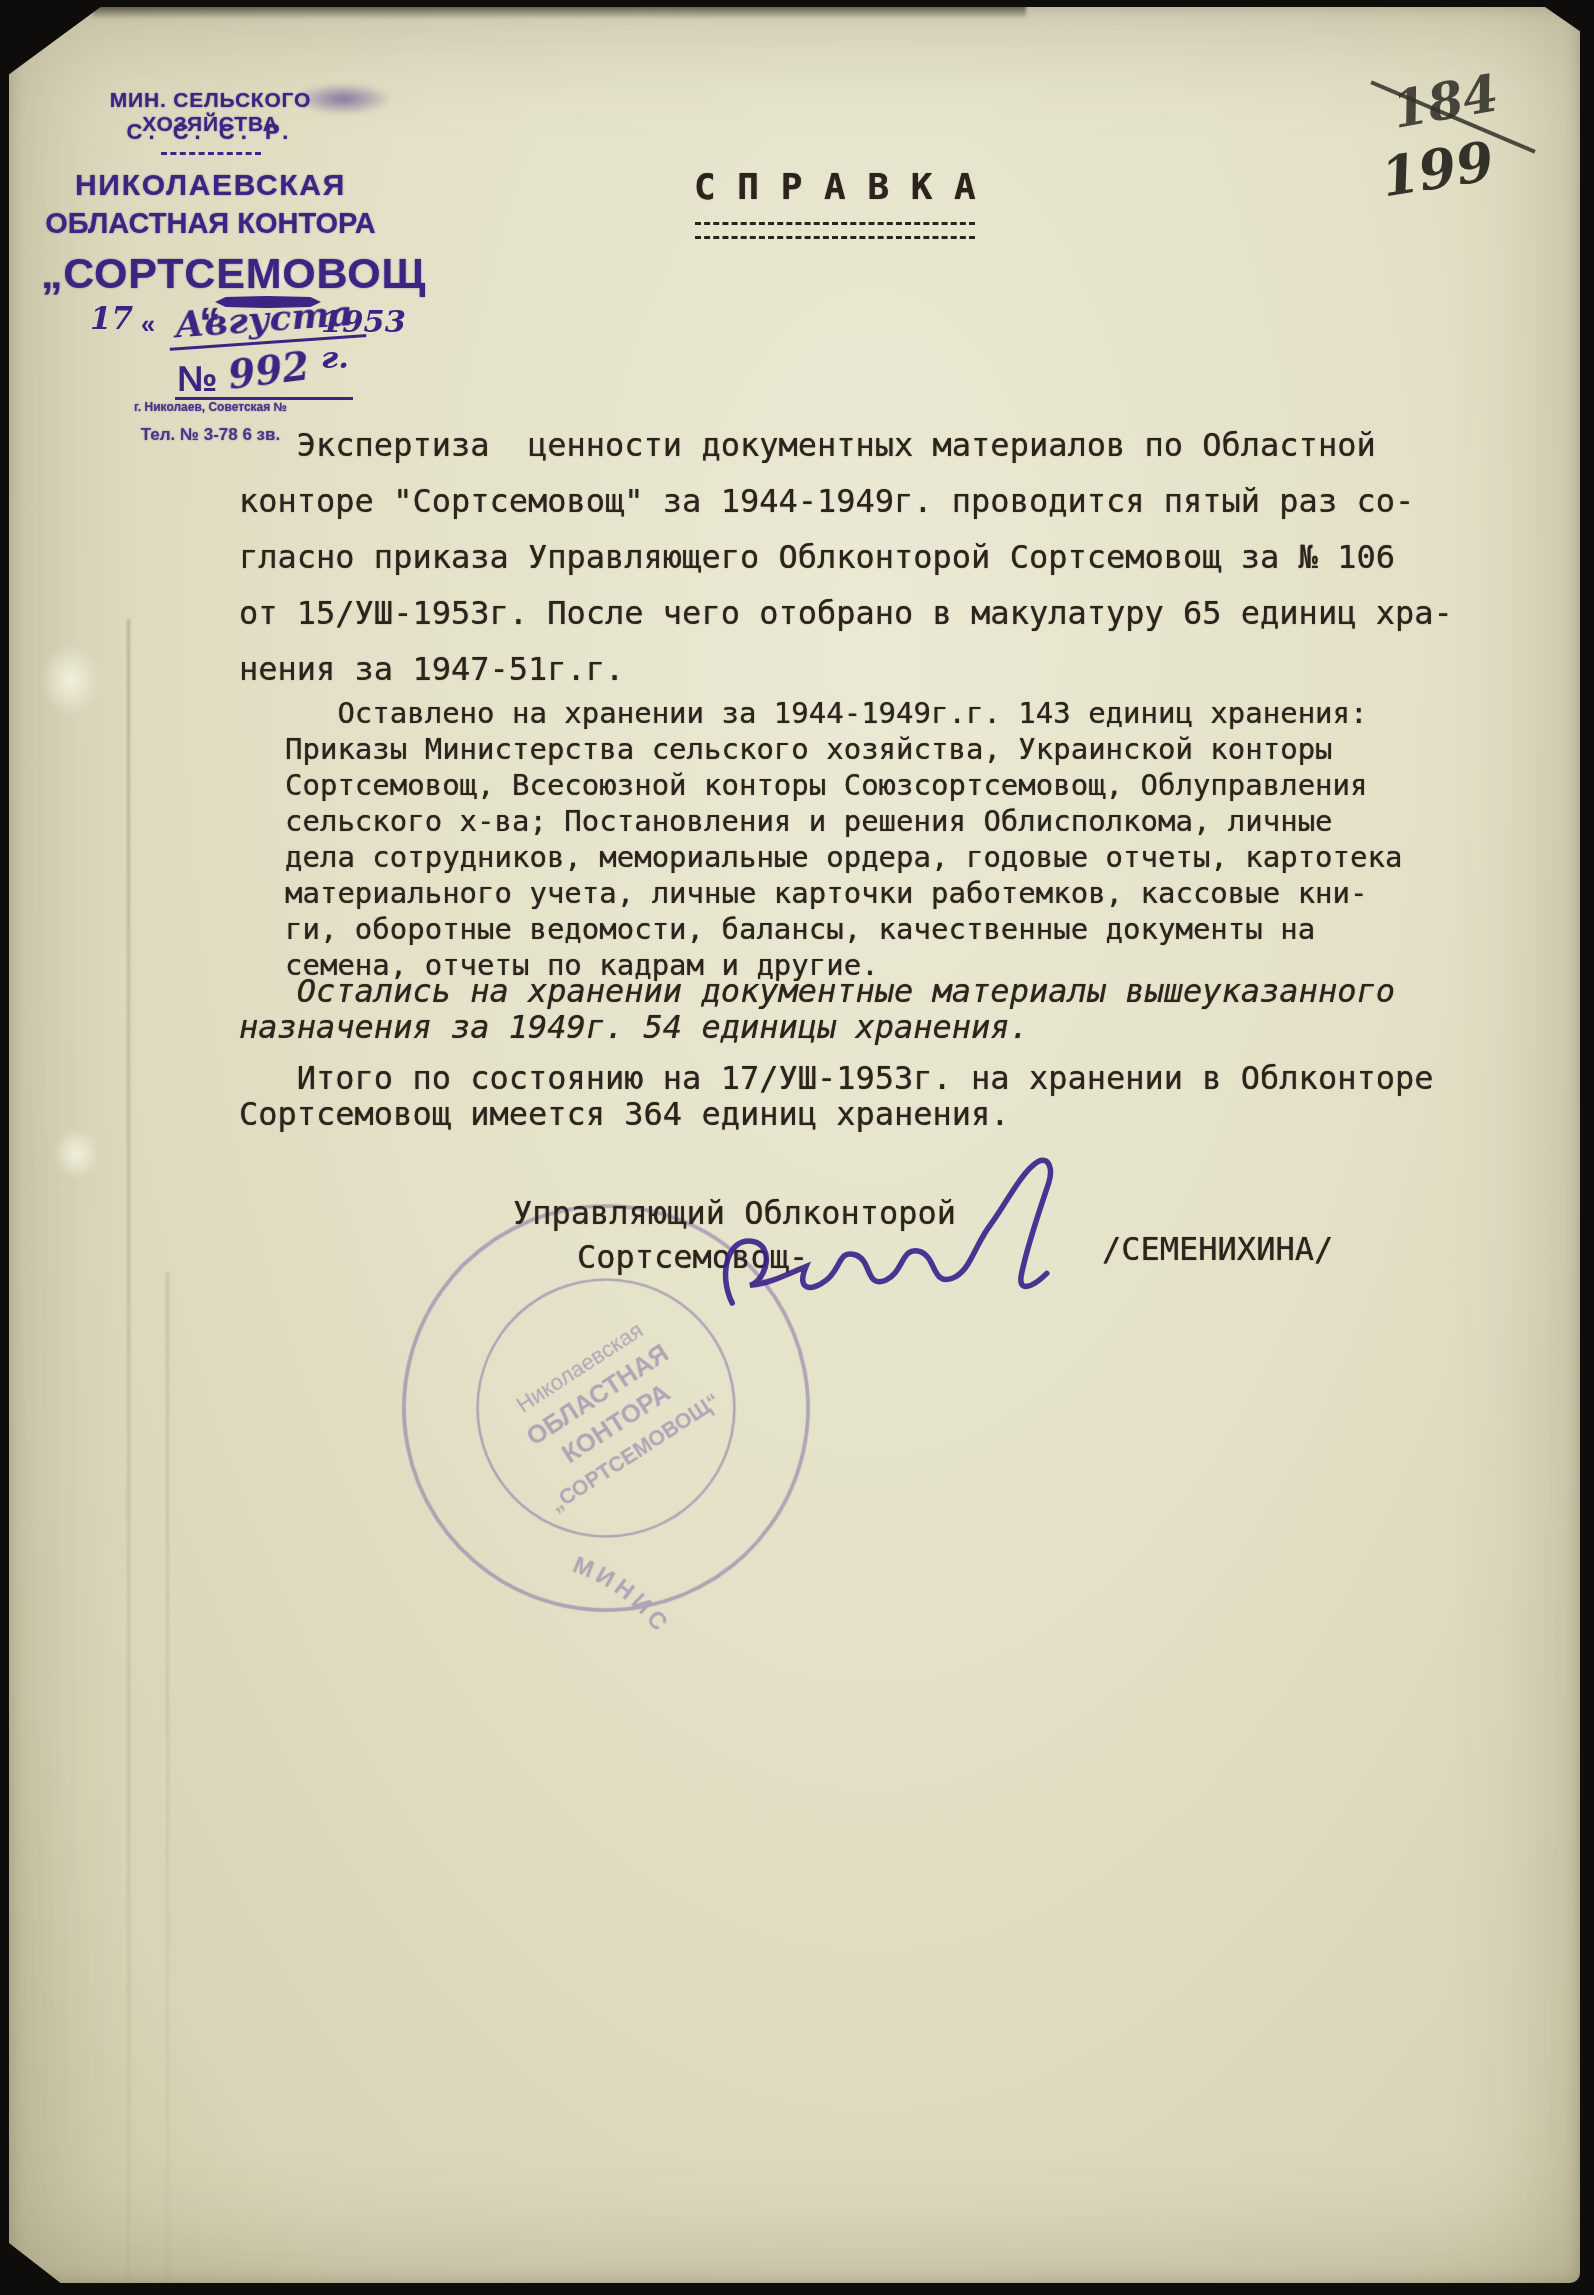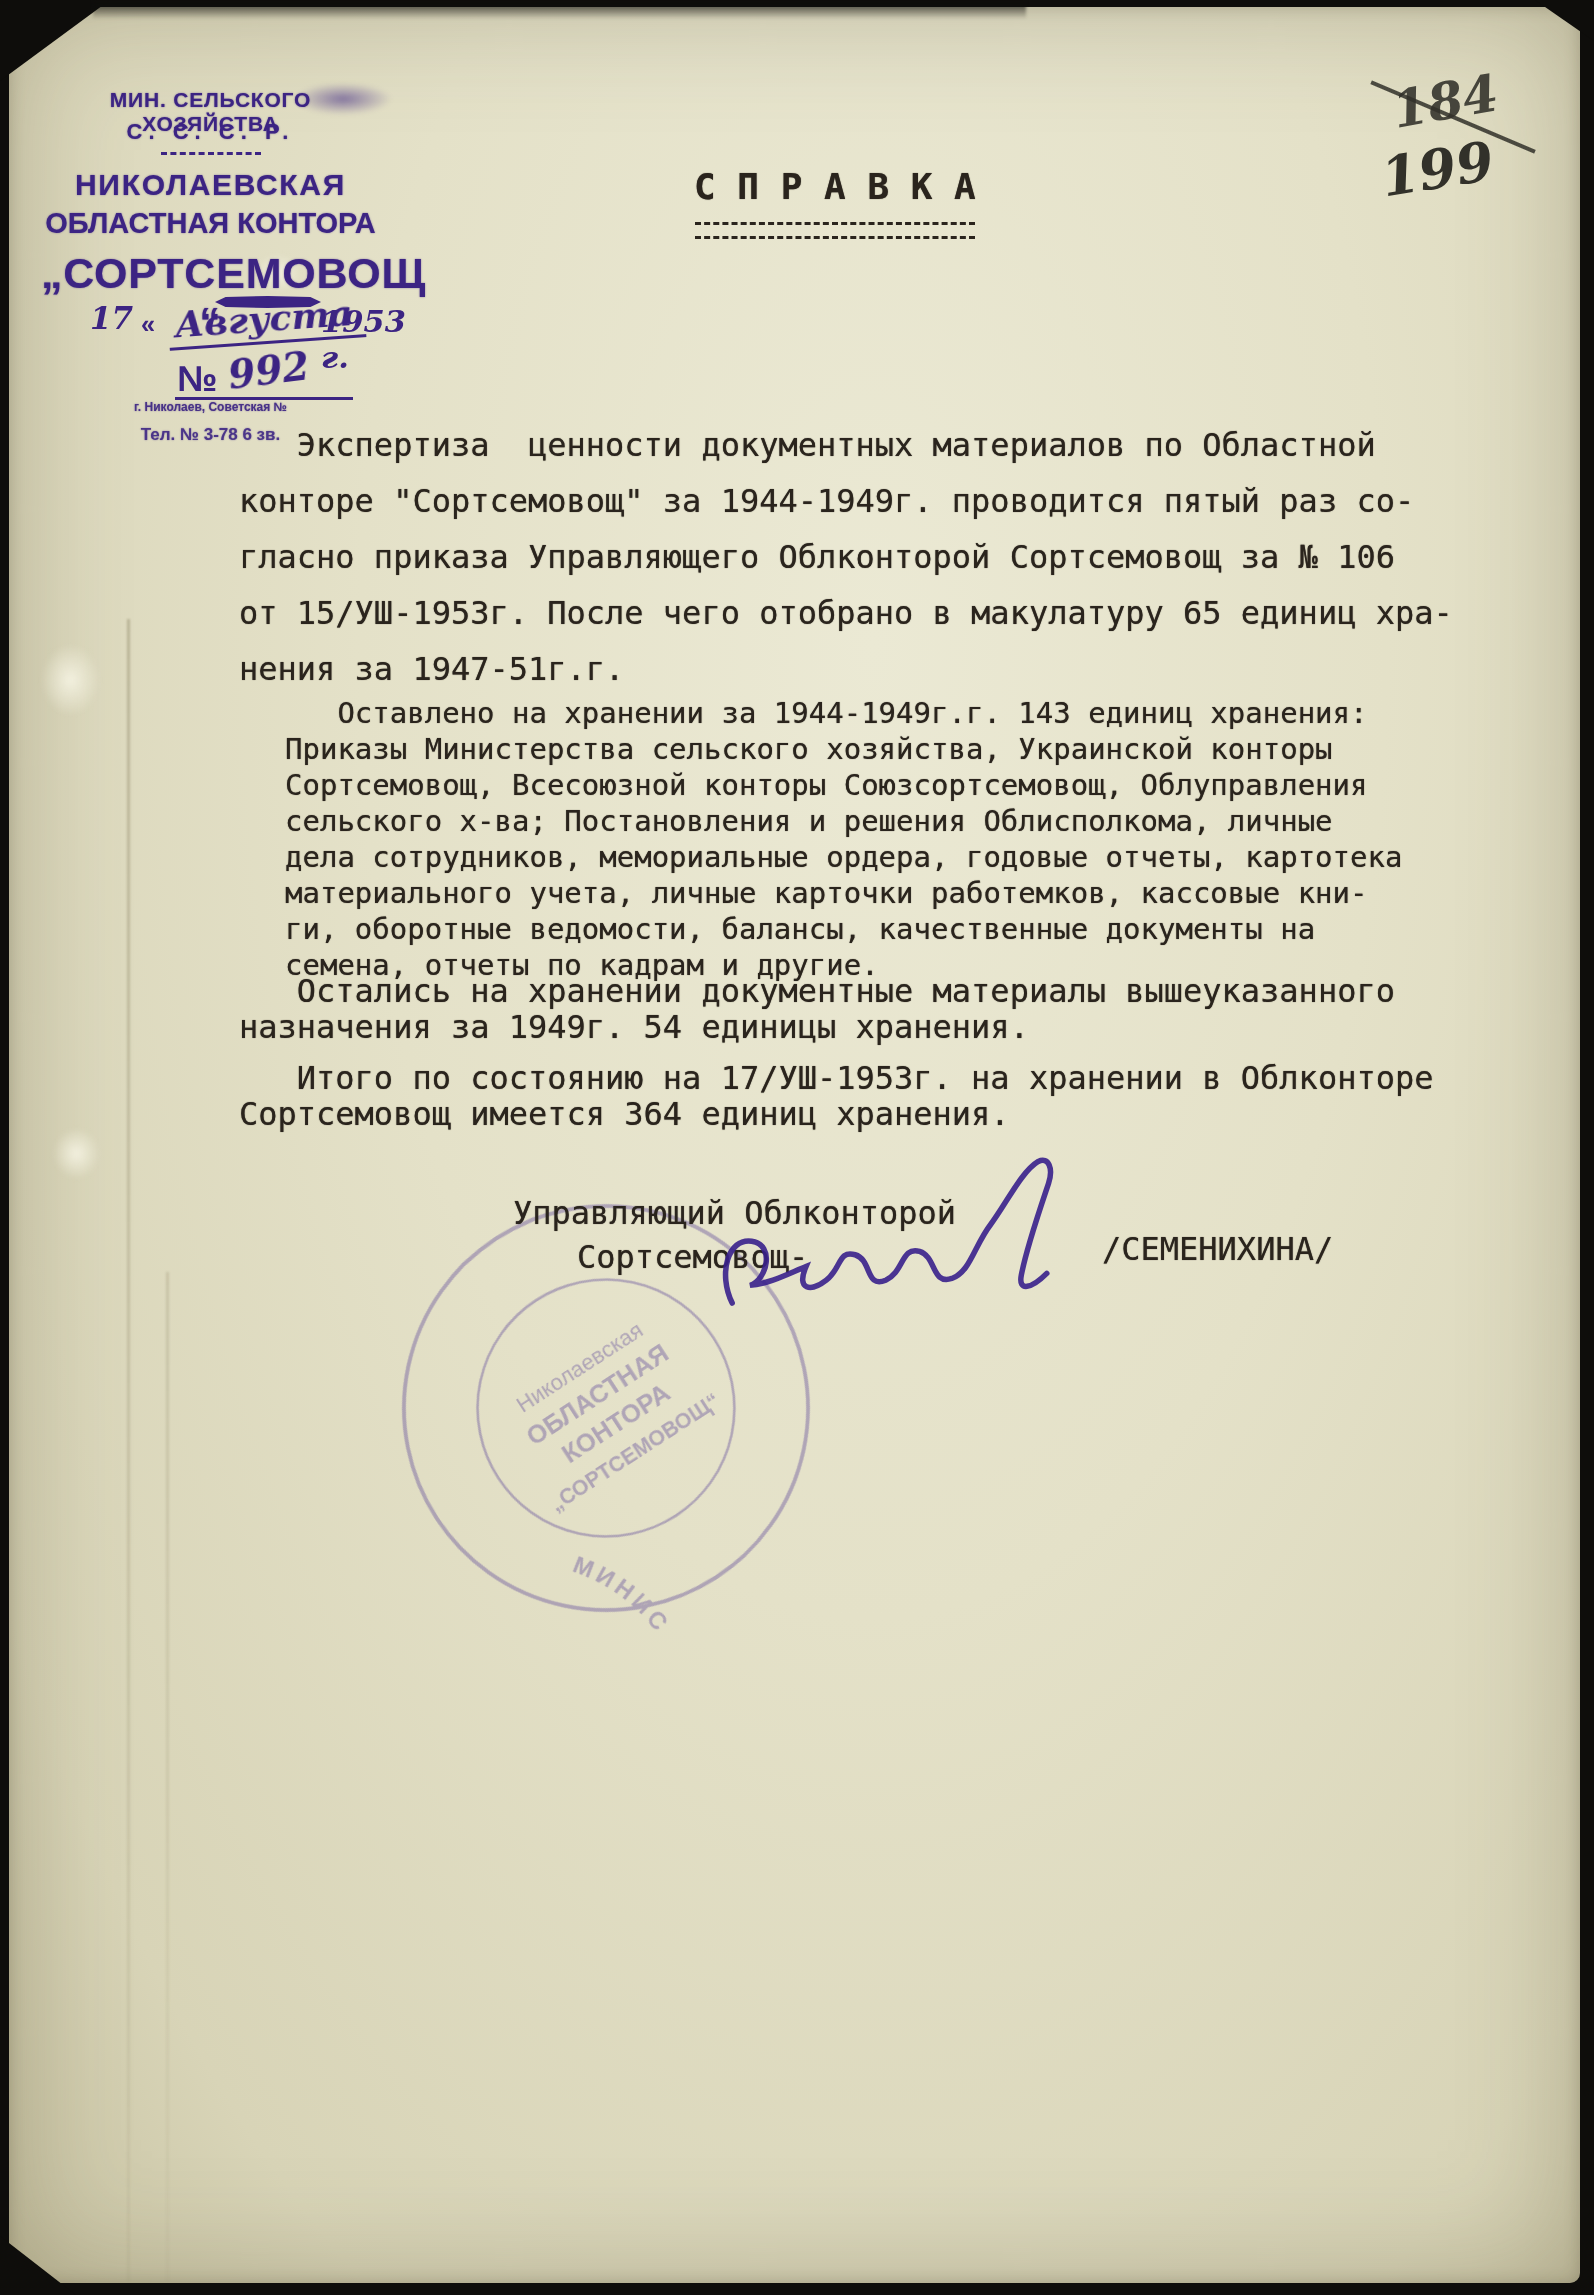--- a/index.html
+++ b/index.html
@@ -58,21 +58,21 @@
       filter:blur(0.5px);z-index:4;opacity:.85;}
   .num199{left:1381px;top:137px;font-size:54px;transform:rotate(-9deg);}
   
   .title{left:694px;top:166px;font-size:36px;font-weight:bold;}
   .title-underline{left:695px;top:222px;width:280px;height:11px;border-top:3.4px dashed #2a241d;
       border-bottom:3.4px dashed #2a241d;z-index:4;filter:blur(0.3px);}
   
   .subtitle{left:646px;top:259px;font-size:30px;line-height:38px;}
   .p1{left:239px;top:417px;font-size:32px;line-height:56px;}
   .p2{left:239px;top:695px;font-size:29px;line-height:36px;margin-left:46px;}
-  .p3{left:239px;top:973px;font-size:32px;line-height:36px;}
+  .p3{left:239px;top:973px;font-size:32px;line-height:36px;font-style:italic;}
   .p4{left:239px;top:1060px;font-size:32px;line-height:36px;}
   .sig1{left:513px;top:1194px;font-size:32px;}
   .sig2{left:577px;top:1238px;font-size:32px;}
   .signame{left:1102px;top:1230px;font-size:32px;}
   .scribble{left:711px;top:1146px;z-index:5;}
   .stamp{left:392px;top:1194px;z-index:3;transform:rotate(-33deg);opacity:.5;filter:blur(0.4px);}
 </style>
 </head>
 <body>
 

